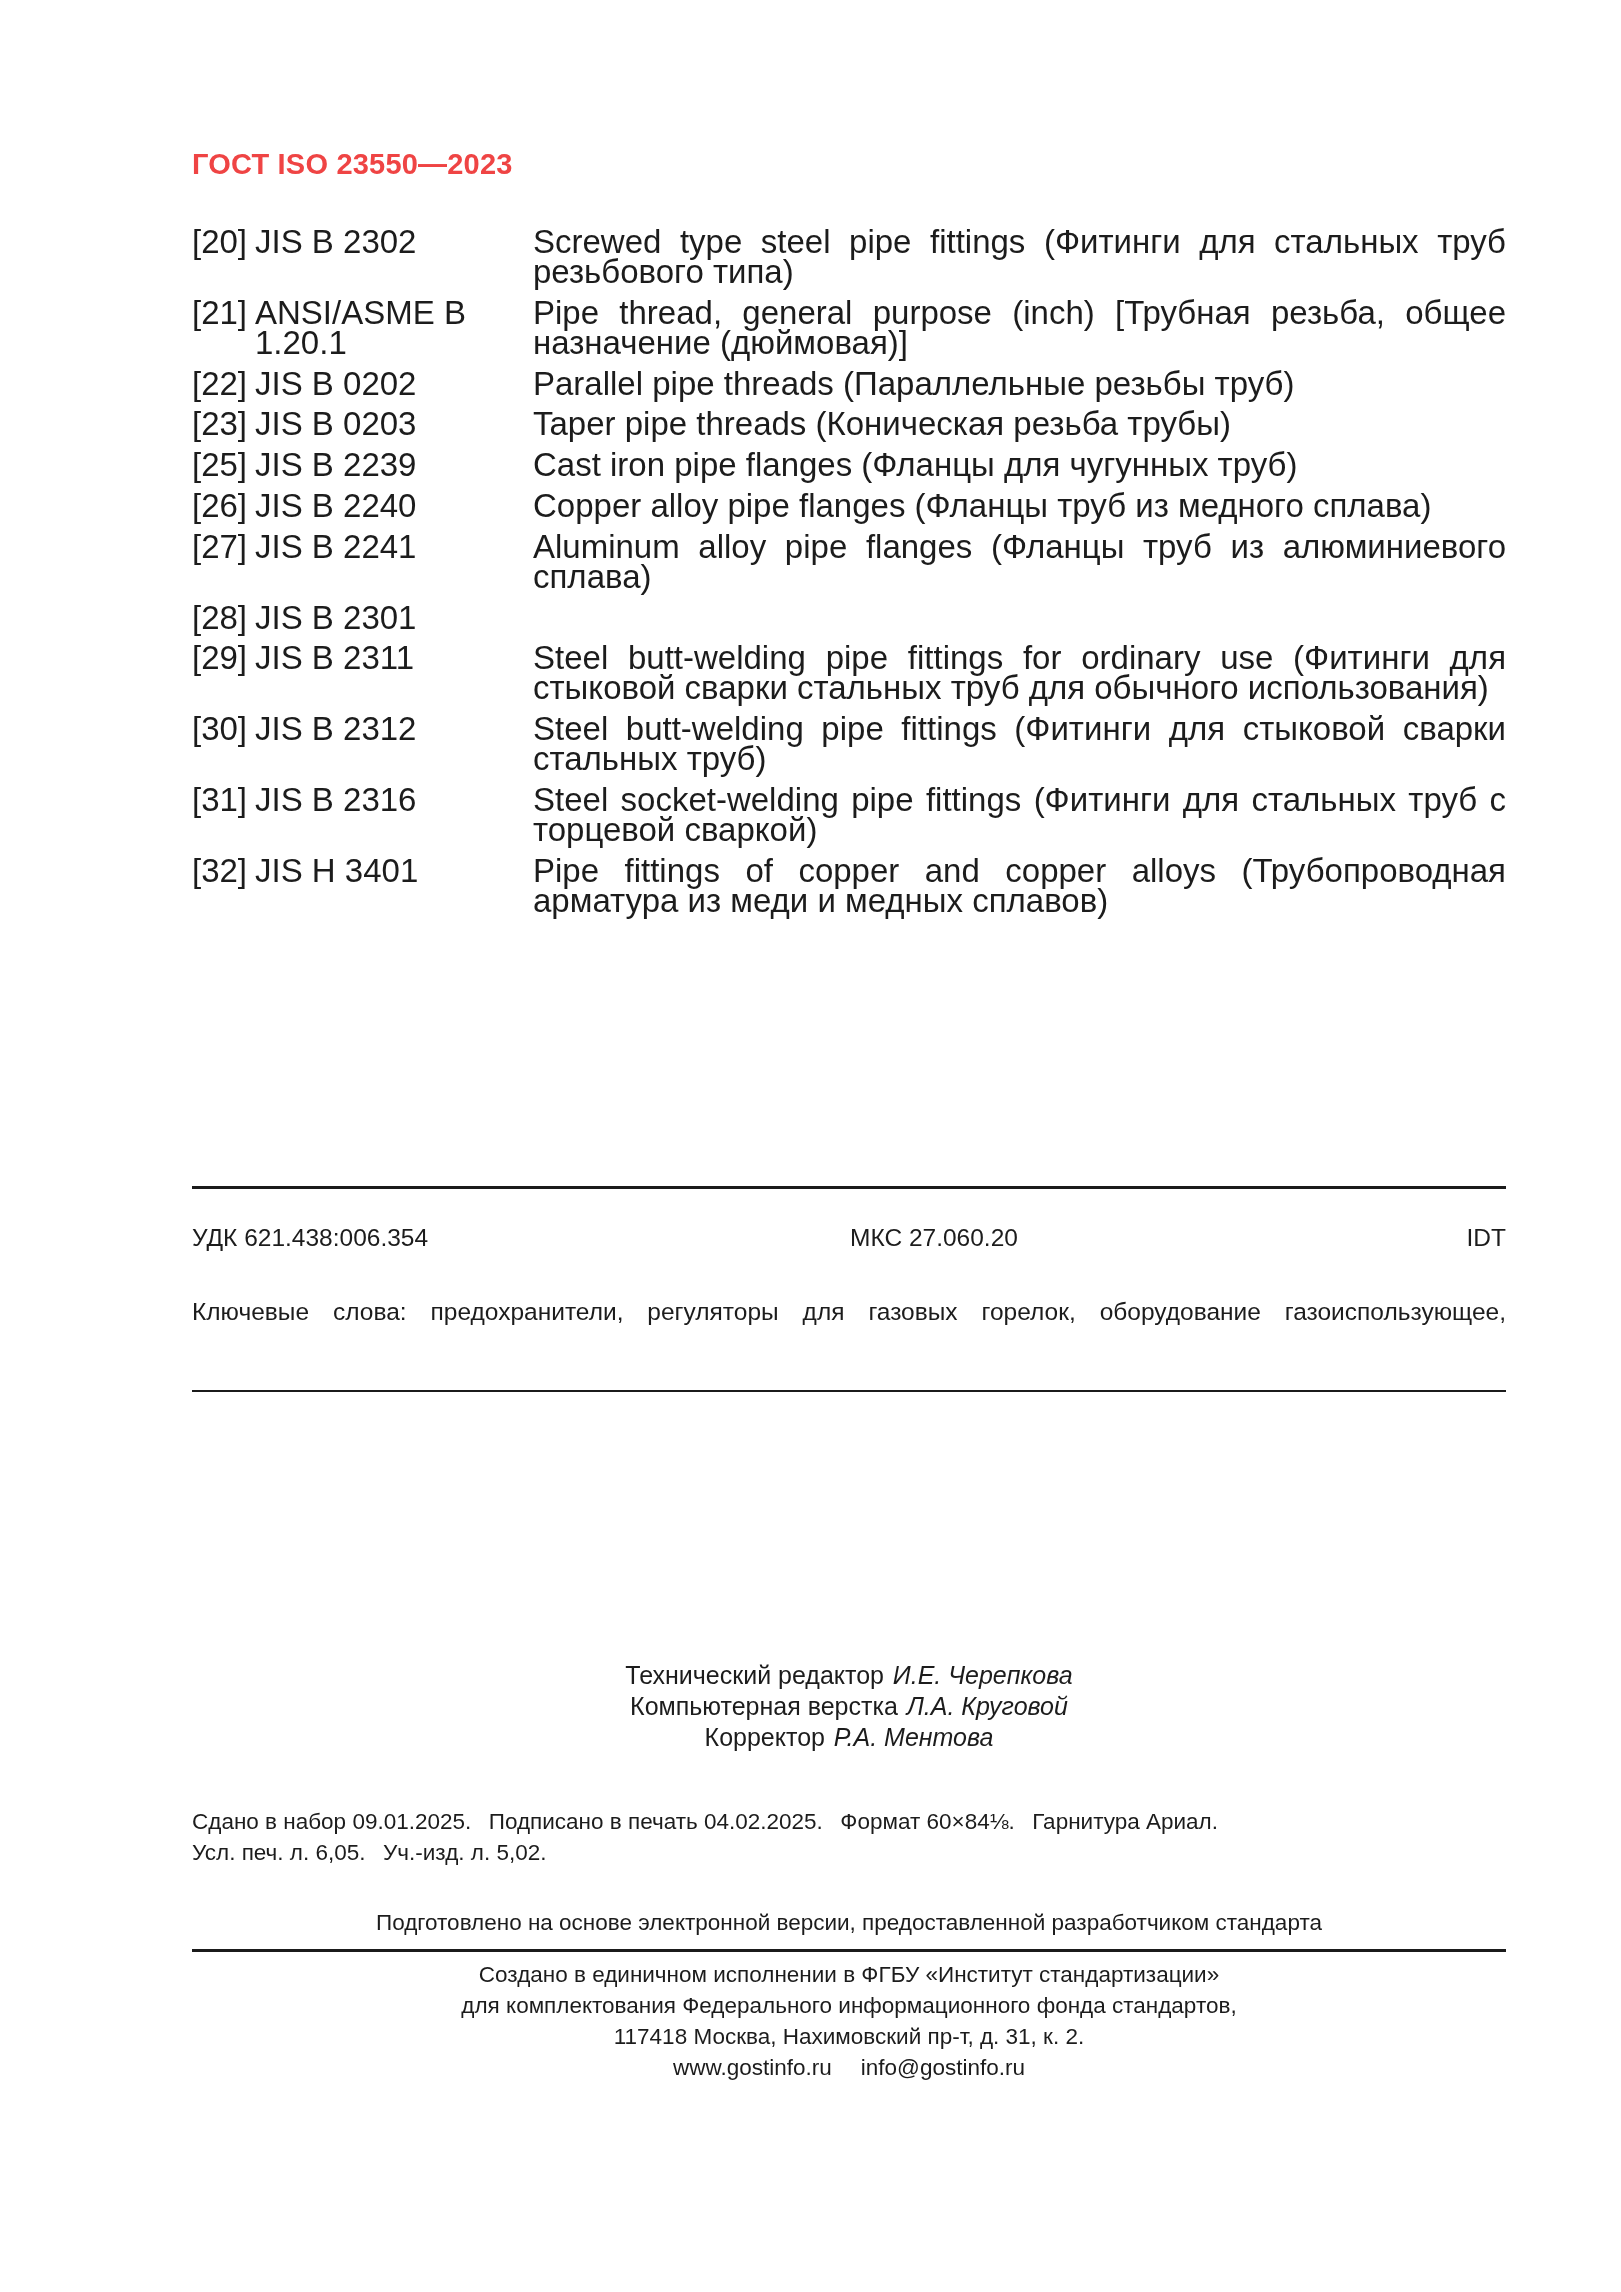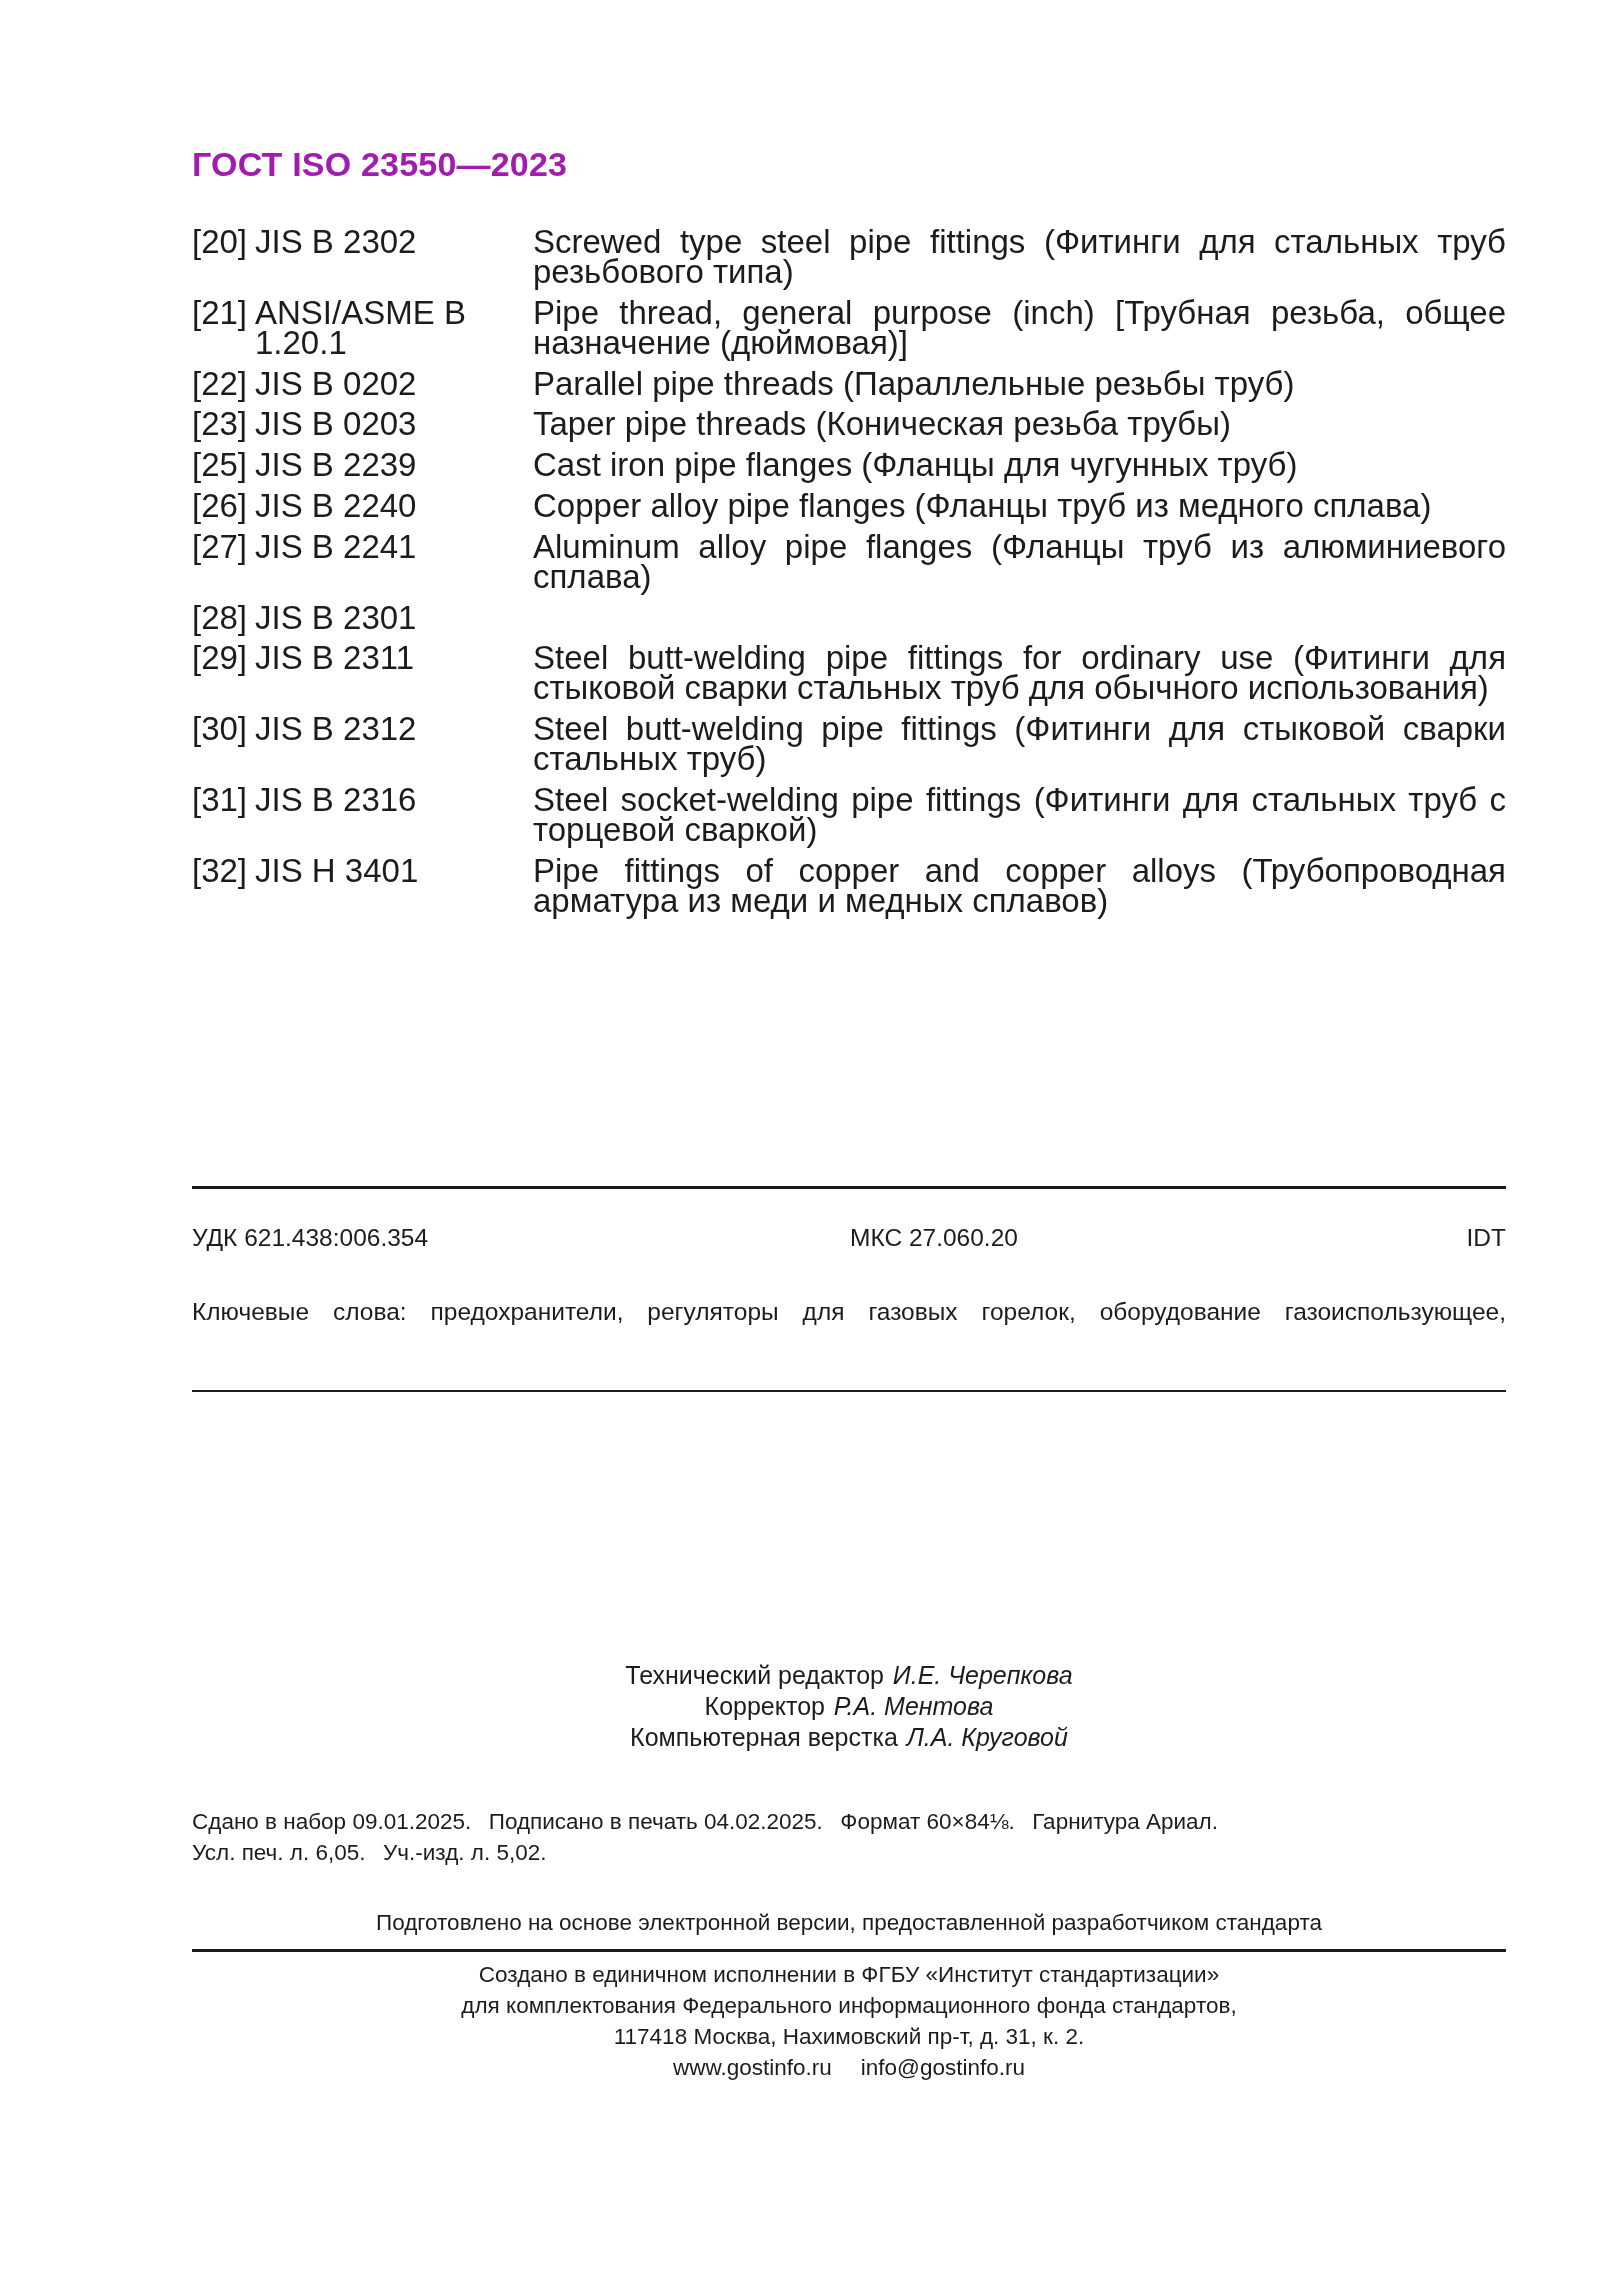--- a/index.html
+++ b/index.html
@@ -9,24 +9,24 @@
     height:2293px;
     background:#ffffff;
     font-family:"Liberation Sans", sans-serif;
     color:#1c1c1c;
     overflow:hidden;
   }
   .doc-header{
     position:absolute;
     left:192px; top:147px;
     width:1314px;
-    font-size:34px;
+    font-size:29px;
     font-weight:bold;
     line-height:35px;
-    color:#a21caf;
+    color:#ef4444;
     letter-spacing:0.2px;
   }
   .refs{
     position:absolute;
     left:192px; top:227px;
     width:1314px;
     font-size:33px;
     line-height:30px;
   }
   .ref{display:flex; margin-bottom:10.8px;}
@@ -177,24 +177,24 @@
     <div class="kw-line1">Ключевые слова: предохранители, регуляторы для газовых горелок, оборудование газоиспользующее,</div>
   </div>
 
   <div class="rule rule-mid"></div>
 
   <div class="colophon">
     <div>
       <span>Технический редактор</span><span class="name">И.Е. Черепкова</span>
     </div>
     <div>
+      <span>Компьютерная верстка</span><span class="name">Л.А. Круговой</span>
+    </div>
+    <div>
       <span>Корректор</span><span class="name">Р.А. Ментова</span>
-    </div>
-    <div>
-      <span>Компьютерная верстка</span><span class="name">Л.А. Круговой</span>
     </div>
   </div>
 
   <div class="print-info">
     <div>Сдано в набор 09.01.2025.  Подписано в печать 04.02.2025.  Формат 60×84⅛.  Гарнитура Ариал.</div>
     <div>Усл. печ. л. 6,05.  Уч.-изд. л. 5,02.</div>
   </div>
 
   <div class="prepared">Подготовлено на основе электронной версии, предоставленной разработчиком стандарта</div>
 

